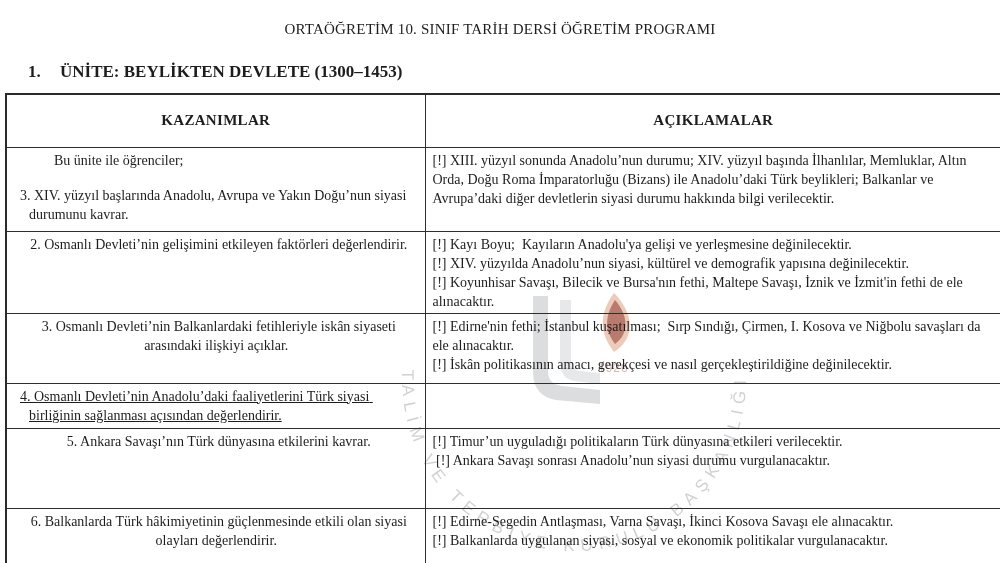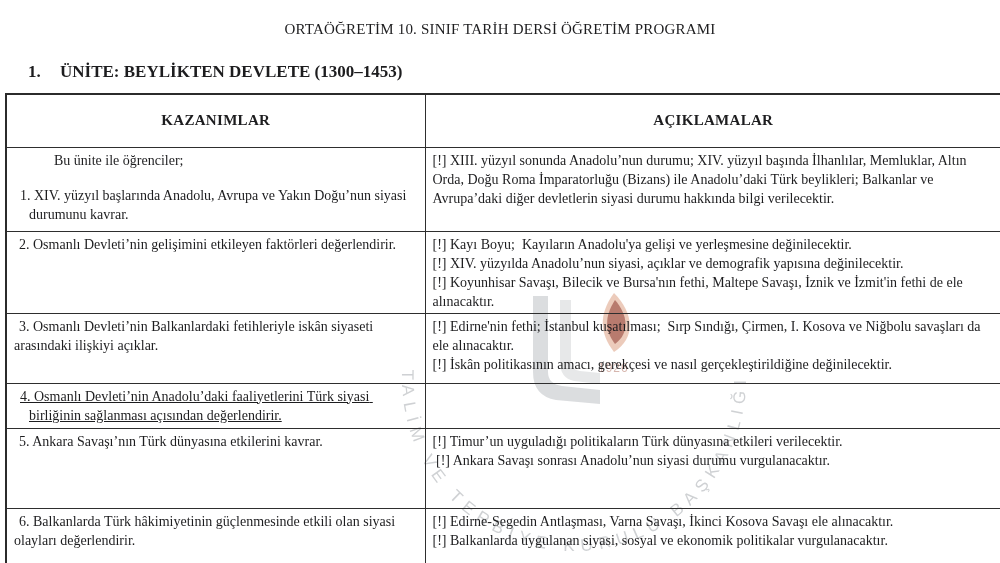--- a/index.html
+++ b/index.html
@@ -49,21 +49,21 @@
   th.col-a { width: 577px; }
   table.program th {
     height: 53px;
     font-size: 15px; font-weight: bold;
     text-align: center; vertical-align: middle;
     letter-spacing: 0.3px;
   }
   td.k-cell { padding: 3px 6px 2px 7px; }
   td.a-cell { padding: 3px 6px 2px 7px; }
   .intro-line { padding-left: 40px; margin-bottom: 16px; white-space: pre-wrap; }
-  .k-flat { text-indent: 5px; white-space: pre-wrap; }
+  .k-flat { text-indent: 5px; white-space: pre-wrap; text-align: center; }
   .k-hang { padding-left: 15px; text-indent: -9px; white-space: pre-wrap; }
   .a-line { white-space: pre-wrap; }
 </style>
 </head>
 <body>
 
 <svg class="watermark" width="1000" height="563" viewBox="0 0 1000 563" aria-hidden="true">
   <defs>
     <path id="arcPath" d="M 408 334 A 172 172 0 1 0 740 334" fill="none"></path>
   </defs>
@@ -94,33 +94,33 @@
     <thead>
       <tr>
         <th class="col-k">KAZANIMLAR</th>
         <th class="col-a">AÇIKLAMALAR</th>
       </tr>
     </thead>
     <tbody id="tbody">
         <tr style="height: 84px;">
           <td class="k-cell">
             <div class="intro-line">Bu ünite ile öğrenciler;</div>
-            <div class="k-hang">1. XIV. yüzyıl başlarında Anadolu, Avrupa ve Yakın Doğu’nun siyasi durumunu kavrar.</div>
+            <div class="k-hang">3. XIV. yüzyıl başlarında Anadolu, Avrupa ve Yakın Doğu’nun siyasi durumunu kavrar.</div>
           </td>
           <td class="a-cell">
             <div class="a-line">[!] XIII. yüzyıl sonunda Anadolu’nun durumu; XIV. yüzyıl başında İlhanlılar, Memluklar, Altın Orda, Doğu Roma İmparatorluğu (Bizans) ile Anadolu’daki Türk beylikleri; Balkanlar ve Avrupa’daki diğer devletlerin siyasi durumu hakkında bilgi verilecektir.</div>
           </td>
         </tr>
         <tr style="height: 71px;">
           <td class="k-cell">
             <div class="k-flat">2. Osmanlı Devleti’nin gelişimini etkileyen faktörleri değerlendirir.</div>
           </td>
           <td class="a-cell">
             <div class="a-line">[!] Kayı Boyu;  Kayıların Anadolu'ya gelişi ve yerleşmesine değinilecektir.</div>
-            <div class="a-line">[!] XIV. yüzyılda Anadolu’nun siyasi, açıklar ve demografik yapısına değinilecektir.</div>
+            <div class="a-line">[!] XIV. yüzyılda Anadolu’nun siyasi, kültürel ve demografik yapısına değinilecektir.</div>
             <div class="a-line">[!] Koyunhisar Savaşı, Bilecik ve Bursa'nın fethi, Maltepe Savaşı, İznik ve İzmit'in fethi de ele alınacaktır.</div>
           </td>
         </tr>
         <tr style="height: 70px;">
           <td class="k-cell">
             <div class="k-flat">3. Osmanlı Devleti’nin Balkanlardaki fetihleriyle iskân siyaseti arasındaki ilişkiyi açıklar.</div>
           </td>
           <td class="a-cell">
             <div class="a-line">[!] Edirne'nin fethi; İstanbul kuşatılması;  Sırp Sındığı, Çirmen, I. Kosova ve Niğbolu savaşları da ele alınacaktır.</div>
             <div class="a-line">[!] İskân politikasının amacı, gerekçesi ve nasıl gerçekleştirildiğine değinilecektir.</div>

